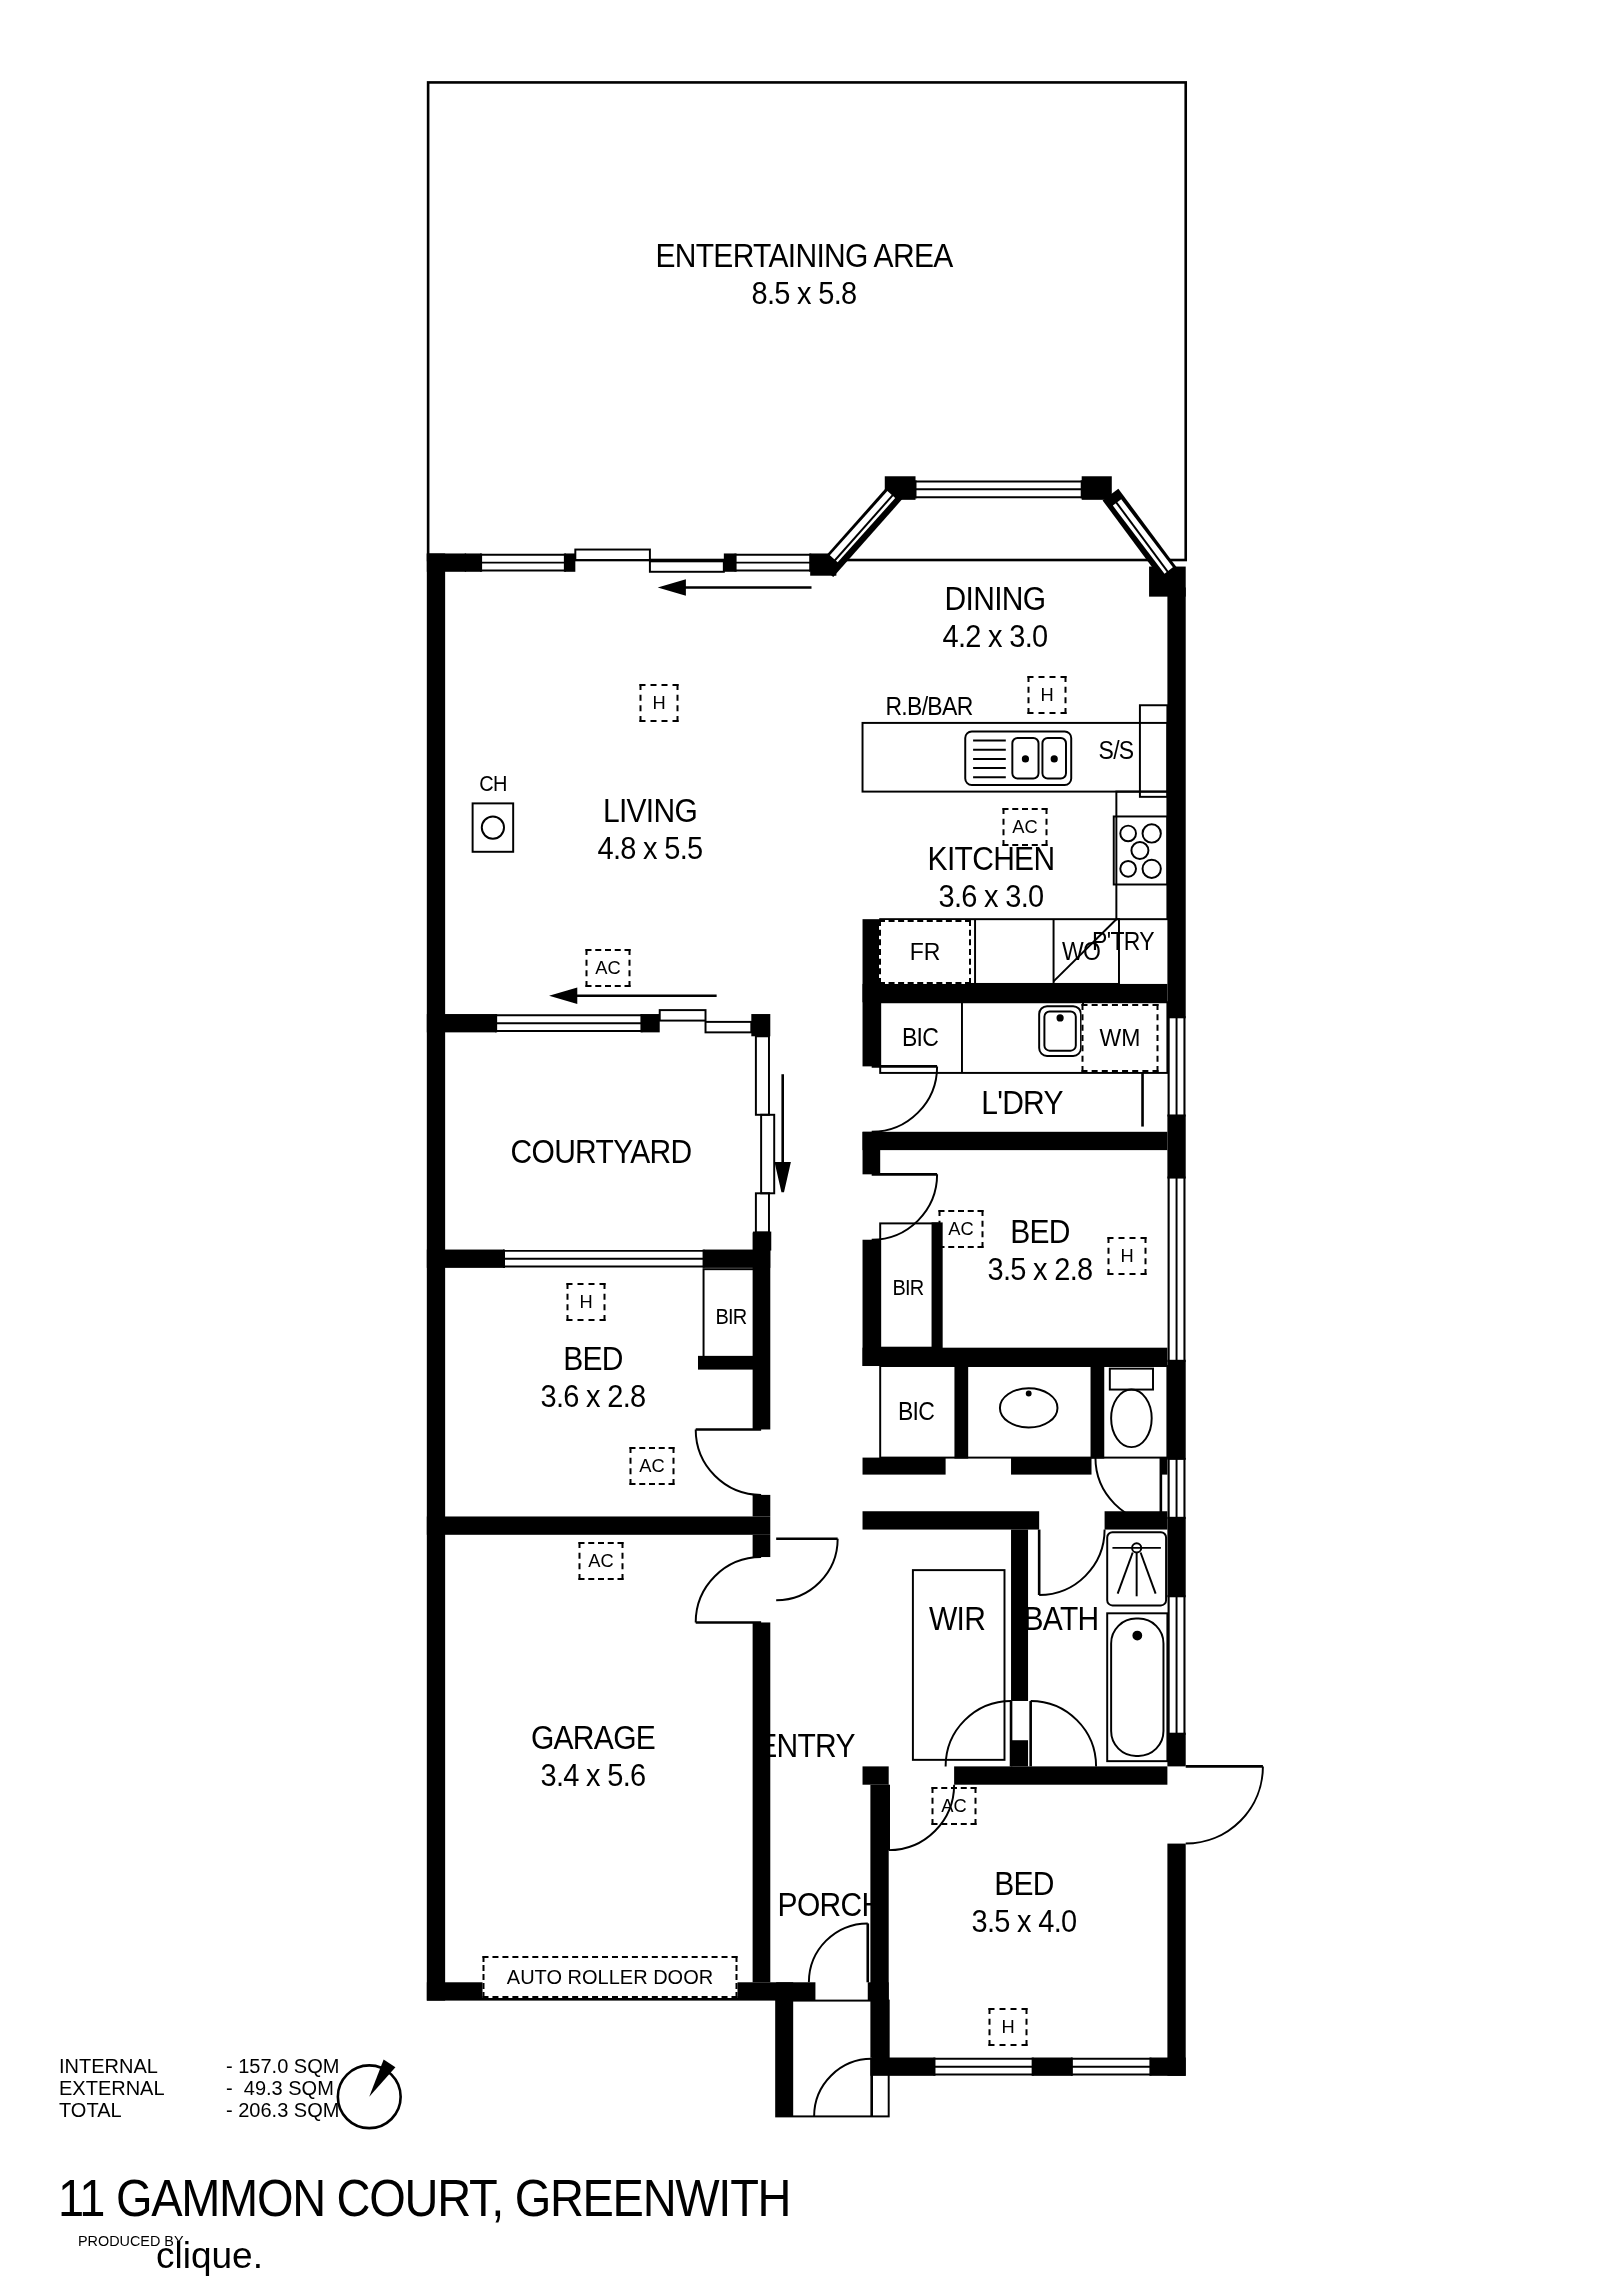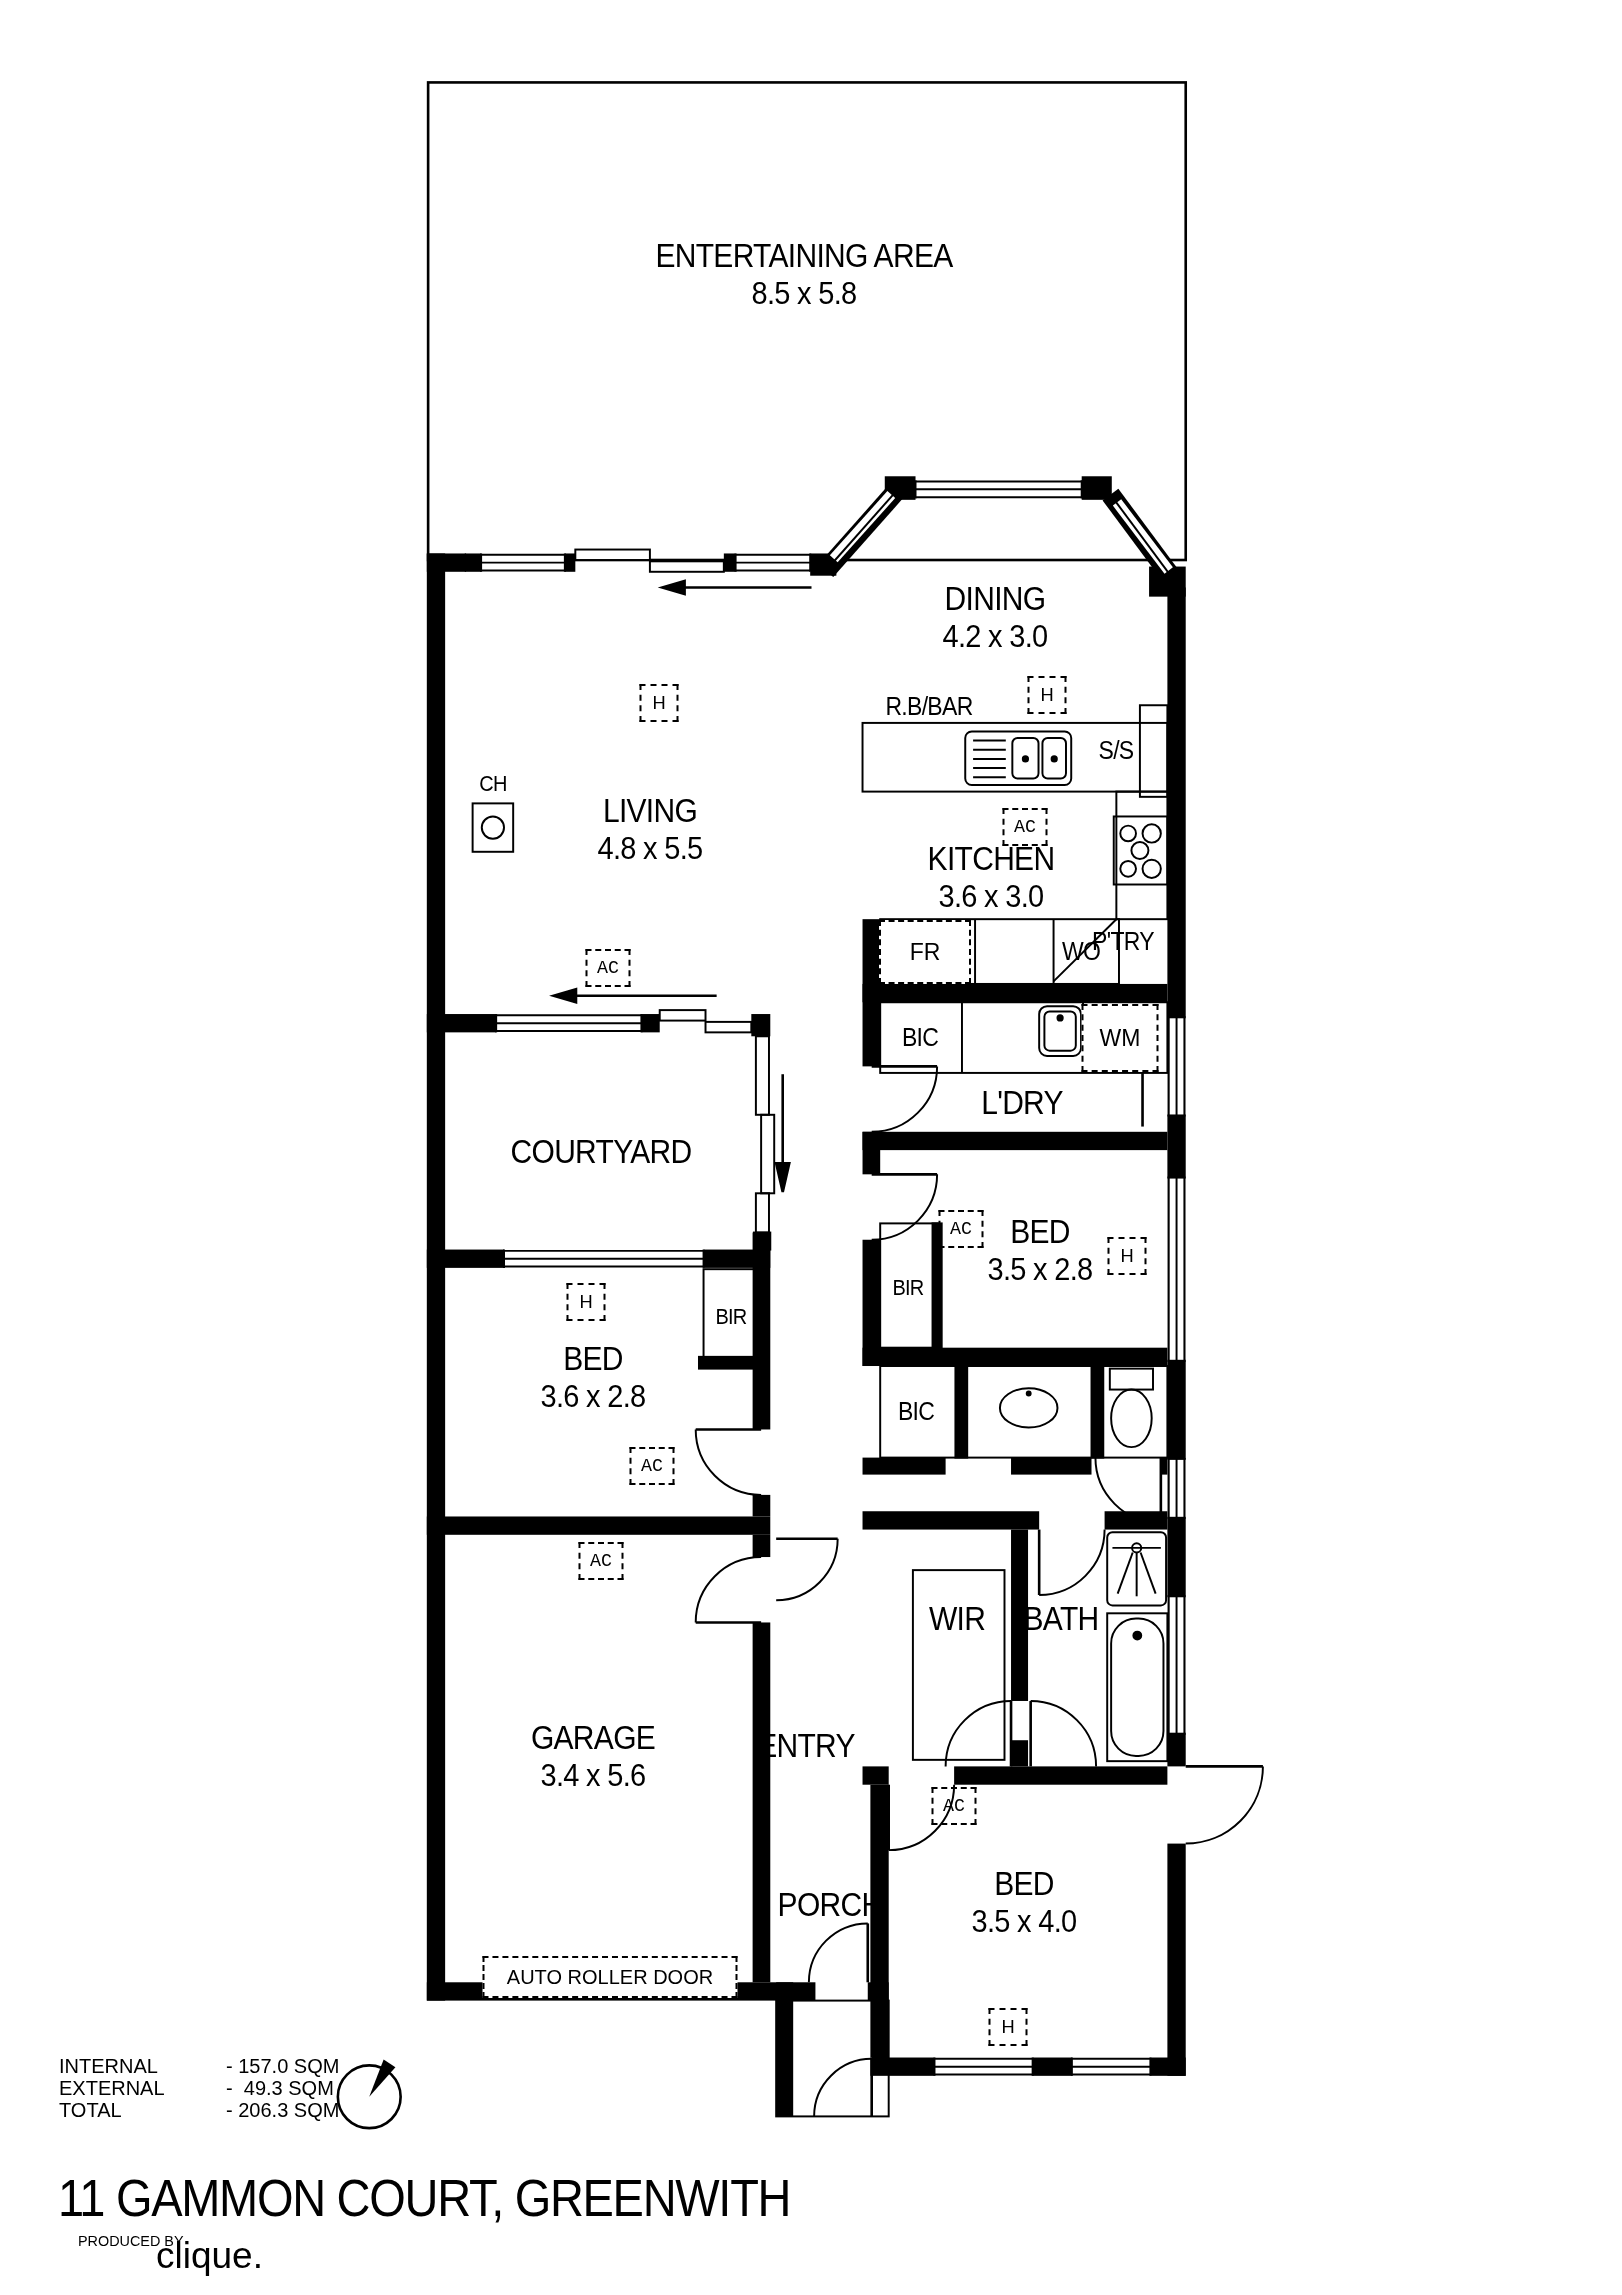--- a/index.html
+++ b/index.html
@@ -9,21 +9,21 @@
   .lbl{position:absolute;transform:translate(-50%,-50%) scaleY(1.10);white-space:nowrap;text-align:center;letter-spacing:-0.7px;line-height:1.12;}
   .room-name{font-size:30px;}
   .room{position:absolute;transform:translate(-50%,-50%) scaleY(1.10);text-align:center;letter-spacing:-0.7px;}
   .room .n{font-size:30px;line-height:1.12;}
   .room .d{font-size:29px;line-height:1.2;}
   .wrap{white-space:normal;width:308px;}
   .sm{font-size:23px;}
   .xs{font-size:20px;}
   .sym{position:absolute;transform:translate(-50%,-50%);border:2px dashed #000;display:flex;align-items:center;justify-content:center;font-size:18.3px;letter-spacing:0;background:transparent;}
   .sym.h{width:35px;height:34px;}
-  .sym.ac{width:41px;height:34px;font-family:Liberation Mono, monospace;}
+  .sym.ac{width:41px;height:34px;}
   .dash{position:absolute;transform:translate(-50%,-50%);border:2px dashed #000;display:flex;align-items:center;justify-content:center;background:#fff;}
   .dash.fr{width:88px;height:60px;font-size:23px;text-align:right;}
   .dash.wm{width:73px;height:64px;font-size:23px;}
   .dash.ard{width:251px;height:38px;font-size:20px;letter-spacing:0;}
   .areas{position:absolute;left:59px;top:2055px;font-size:20px;letter-spacing:0;}
   .areas .row{display:flex;height:22px;align-items:center;white-space:pre;}
   .areas .al{width:167px;display:inline-block;}
   .address{position:absolute;left:58px;top:2167px;font-size:47px;letter-spacing:-1.3px;transform:scaleY(1.12);transform-origin:left top;white-space:nowrap;}
   .pby{position:absolute;left:78px;top:2233px;font-size:14.4px;letter-spacing:0;}
   .brand{position:absolute;left:156px;top:2218px;font-size:37px;font-weight:500;letter-spacing:0;margin-top:17px;}

